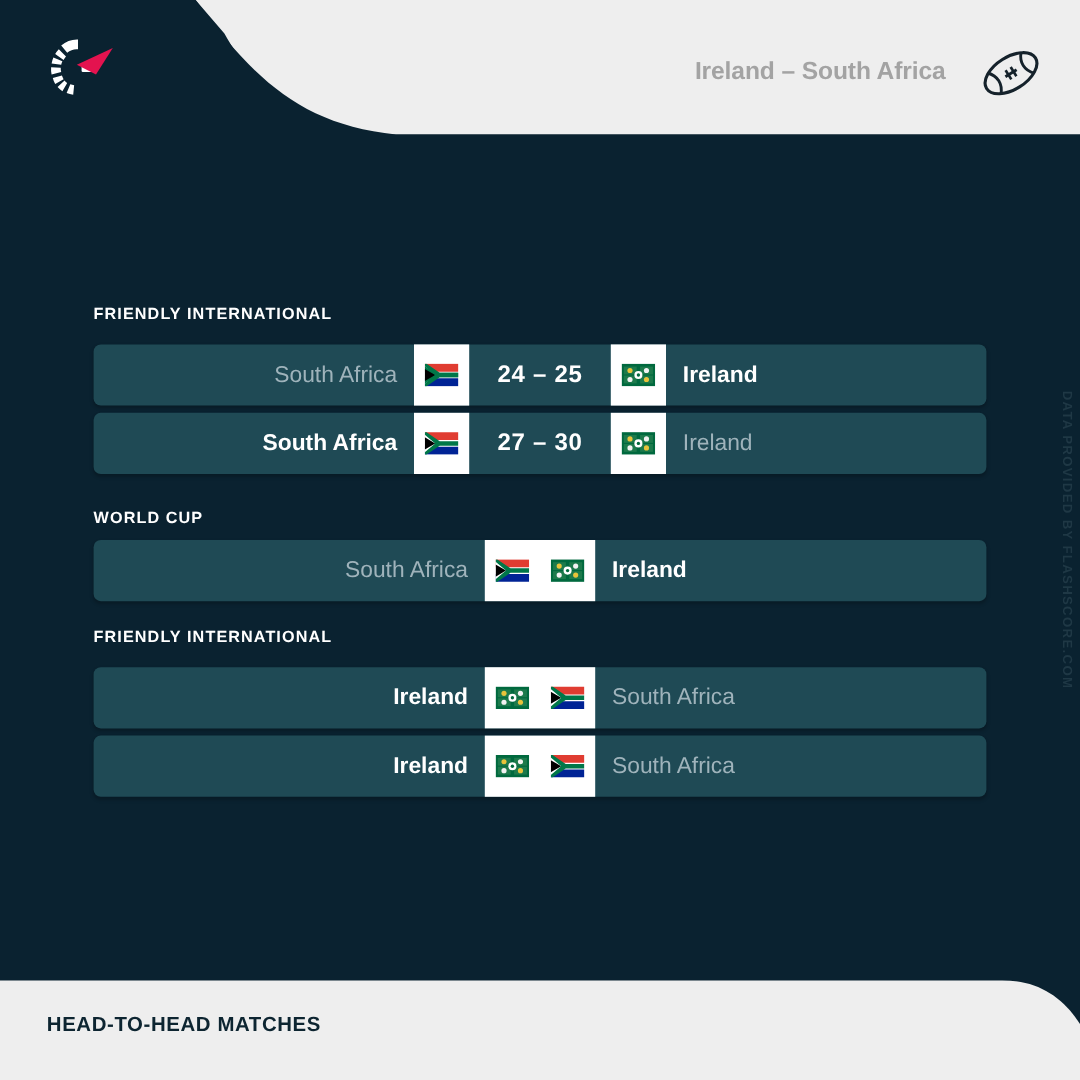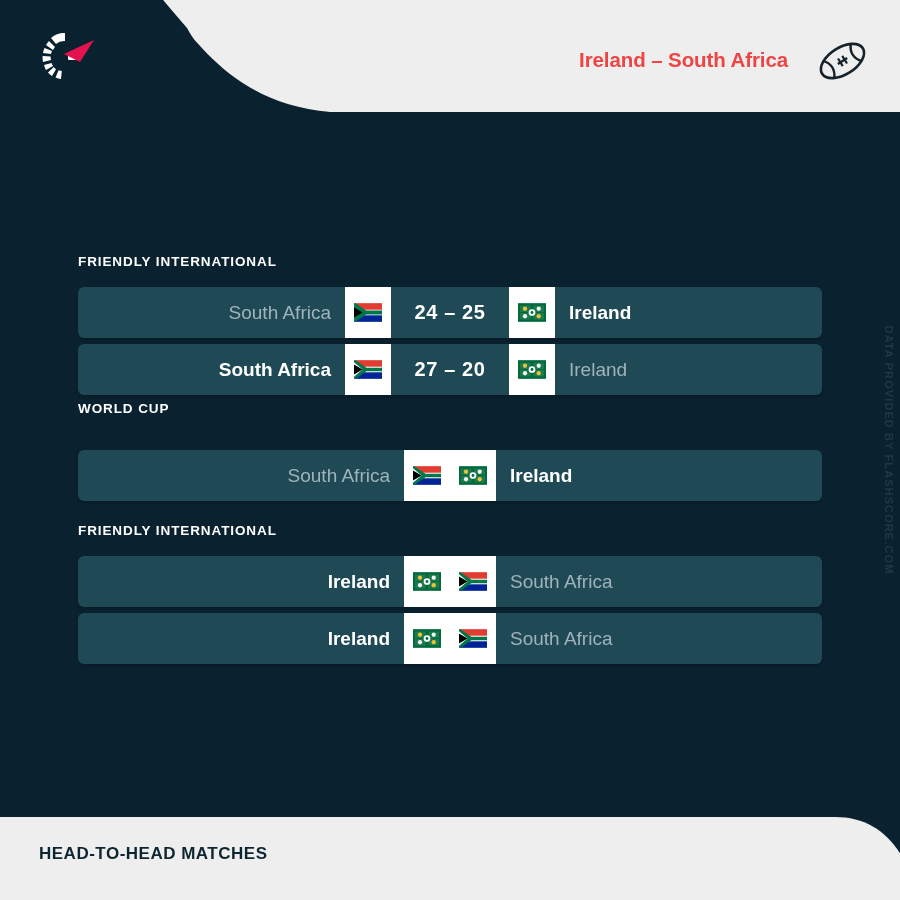--- a/index.html
+++ b/index.html
@@ -26,21 +26,21 @@
 
   #logo {
     position:absolute; left:28px; top:26px;
     width:70px; height:62px;
   }
   #logo svg { display:block; width:70px; height:62px; }
 
   #match-title {
     position:absolute; right:112px; top:48px;
     font-size:20.5px; font-weight:bold;
-    color:#ef4444; letter-spacing:-0.1px;
+    color:#a3a3a3; letter-spacing:-0.1px;
     white-space:nowrap;
     text-align:right;
   }
   #sport-icon {
     position:absolute; left:815px; top:37px;
     width:55px; height:48px;
   }
   #sport-icon svg { display:block; width:55px; height:48px; }
 
   
@@ -215,40 +215,40 @@
       <div class="flag-tile">
         <svg viewBox="0 0 30 20" xmlns="http://www.w3.org/2000/svg">
           <rect width="30" height="20" fill="#ffffff"></rect>
           <path d="M0,0 H30 V7 H0 Z" fill="#e03c31"></path>
           <path d="M0,13 H30 V20 H0 Z" fill="#002395"></path>
           <path d="M0,0 L13,10 L0,20 Z" fill="#ffffff"></path>
           <path d="M0,4.6 L9.3,10 L0,15.4 Z" fill="#000000"></path>
           <path d="M0,0 L1.6,0 L13.3,8 H30 V12 H13.3 L1.6,20 L0,20 L0,17.8 L9.3,10 L0,2.2 Z" fill="#007749"></path>
         </svg>
       </div>
-      <div class="score">27 – 20</div>
+      <div class="score">27 – 30</div>
       <div class="flag-tile">
         <svg viewBox="0 0 30 20" xmlns="http://www.w3.org/2000/svg">
           <rect width="30" height="20" fill="#00693e"></rect>
           <rect x="2" y="2.5" width="11.5" height="7" fill="#1d7a4c"></rect>
           <rect x="16.5" y="2.5" width="11.5" height="7" fill="#1d7a4c"></rect>
           <rect x="2" y="10.5" width="11.5" height="7" fill="#1d7a4c"></rect>
           <rect x="16.5" y="10.5" width="11.5" height="7" fill="#1d7a4c"></rect>
           <circle cx="7.5" cy="6" r="2.3" fill="#e8c33a"></circle>
           <circle cx="22.2" cy="6" r="2.3" fill="#f2f2f2"></circle>
           <circle cx="7.5" cy="14" r="2.3" fill="#f2f2f2"></circle>
           <circle cx="22.2" cy="14" r="2.3" fill="#e8c33a"></circle>
           <circle cx="15" cy="10" r="3.6" fill="#ffffff"></circle>
           <circle cx="15" cy="10" r="1.5" fill="#00693e"></circle>
         </svg>
       </div>
       <div class="team away lose">Ireland</div>
     </div>
 
-    <div class="section-label" style="top:281px;">WORLD CUP</div>
+    <div class="section-label" style="top:304px;">WORLD CUP</div>
 
     <div class="match-row row-shadow" style="top:330px;">
       <div class="team home lose">South Africa</div>
       <div class="flag-tile">
         <svg viewBox="0 0 30 20" xmlns="http://www.w3.org/2000/svg">
           <rect width="30" height="20" fill="#ffffff"></rect>
           <path d="M0,0 H30 V7 H0 Z" fill="#e03c31"></path>
           <path d="M0,13 H30 V20 H0 Z" fill="#002395"></path>
           <path d="M0,0 L13,10 L0,20 Z" fill="#ffffff"></path>
           <path d="M0,4.6 L9.3,10 L0,15.4 Z" fill="#000000"></path>

